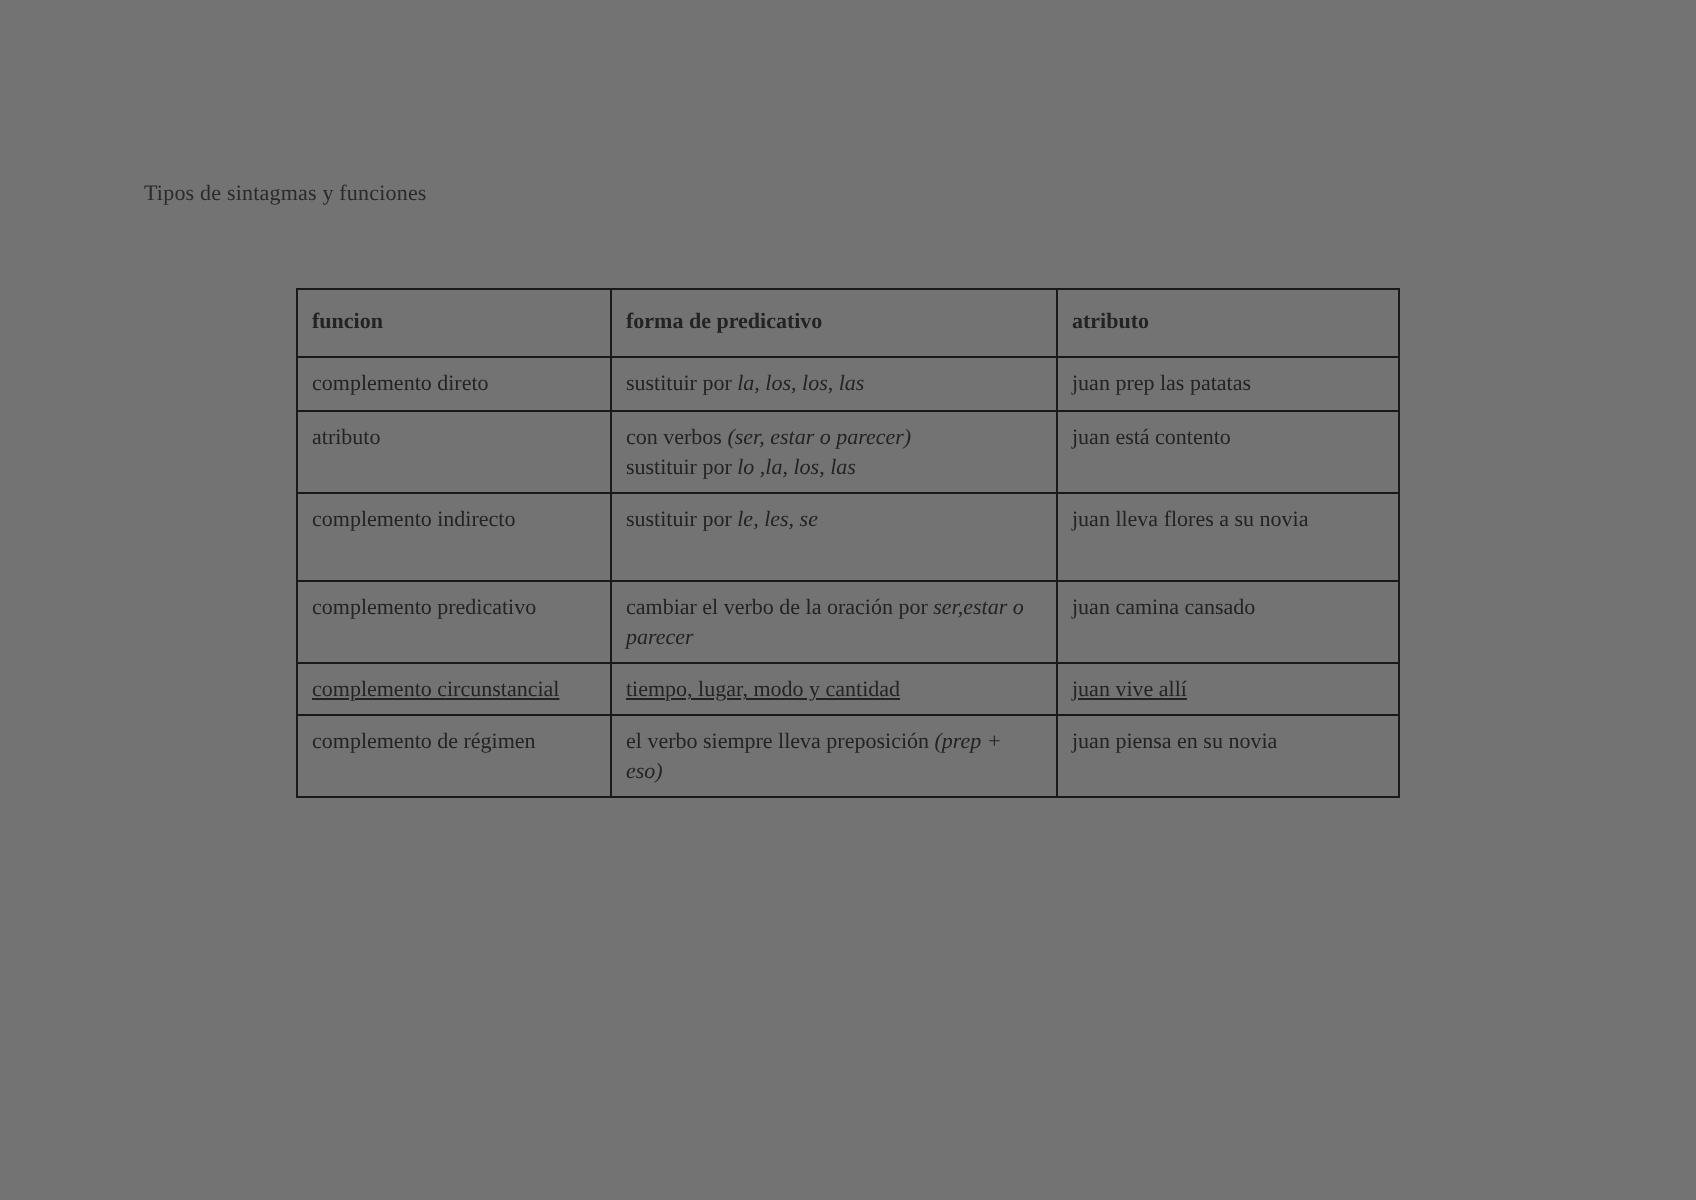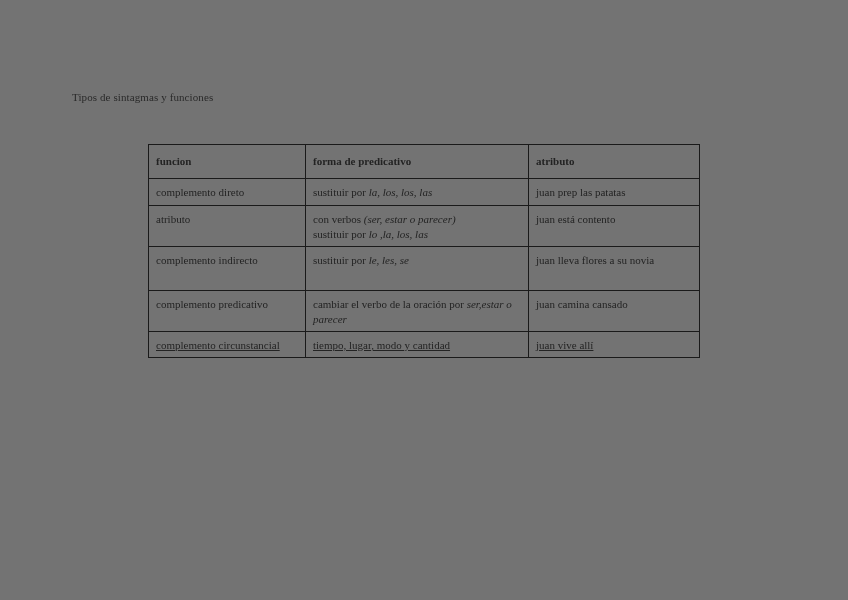--- a/index.html
+++ b/index.html
@@ -108,15 +108,22 @@
           </td>
           <td>juan camina cansado</td>
         </tr>
         <tr>
           <td>complemento circunstancial</td>
           <td>
             <div><span>tiempo, lugar, modo y cantidad</span></div>
           </td>
           <td>juan vive allí</td>
         </tr>
+        <tr>
+          <td>complemento de régimen</td>
+          <td>
+            <div><span>el verbo siempre lleva preposición </span><span class="it">(prep + eso)</span></div>
+          </td>
+          <td>juan piensa en su novia</td>
+        </tr>
       </tbody>
   </table>
 </div>
 
 </body></html>

